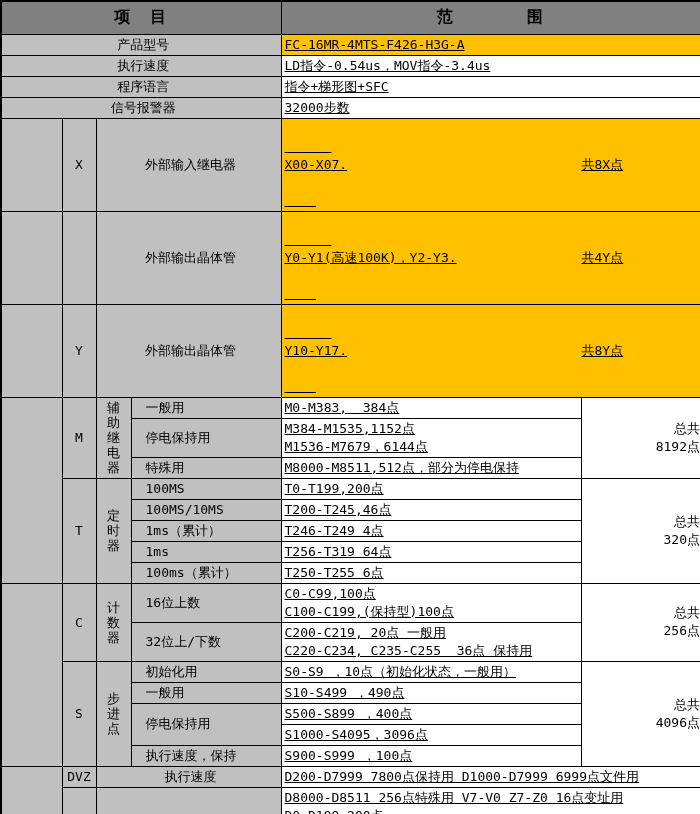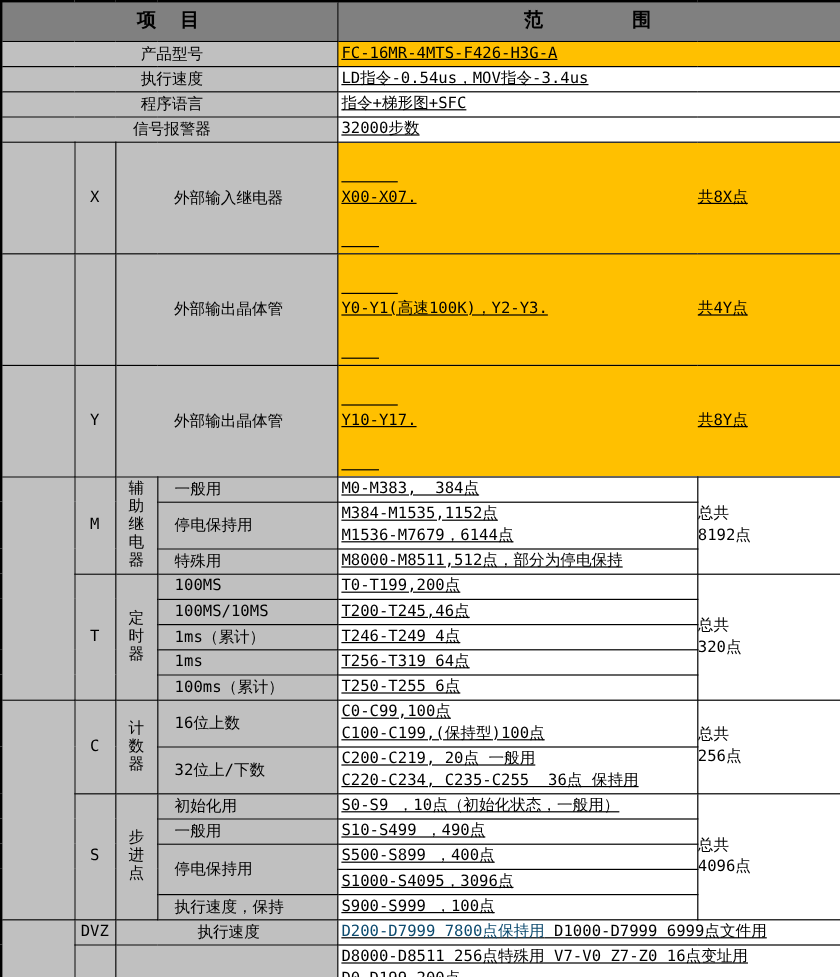--- a/index.html
+++ b/index.html
@@ -38,29 +38,29 @@
   }
   td.sub{ background:#c0c0c0; text-align:left; padding-left:14px; white-space:pre-wrap; }
   td.val{
     background:#fff; text-align:left;
     padding:1px 3px;
     white-space:pre-wrap;
     line-height:18px;
     text-decoration:underline;
   }
   td.total{
-    background:#fff; text-align:left;
+    background:#fff; text-align:right;
     white-space:pre-line;
     line-height:18px;
   }
   td.hl{ background:#ffc000; }
   .iorow{ display:flex; align-items:flex-start; }
   .iorange{ flex:0 0 297px; white-space:pre-wrap; }
   .iototal{ white-space:pre-wrap; }
-  .red{ color:#0c4a6e; }
+  .red{ color:#000000; }
   
   tr.h20{height:20px} tr.h21{height:21px} tr.h33{height:33px}
   tr.h38{height:38px} tr.h39{height:39px}
 </style>
 </head>
 <body>
 
 <table class="spec">
   <colgroup>
     <col style="width:61px">

